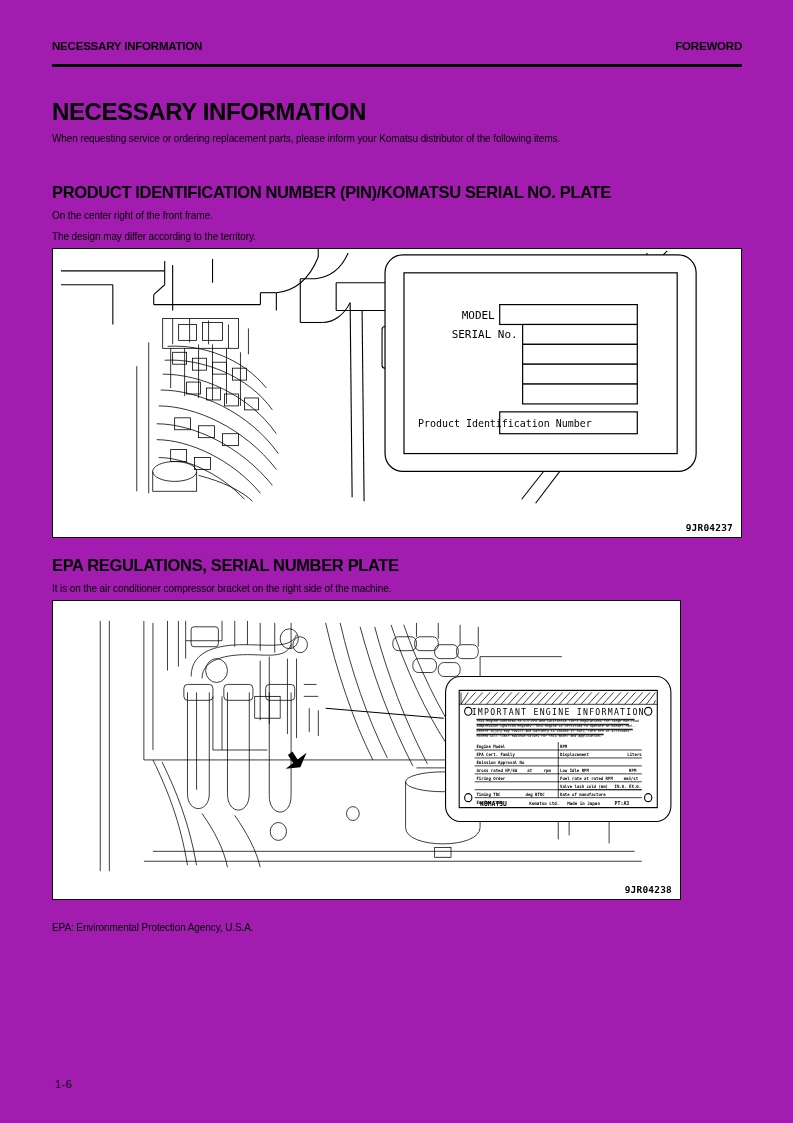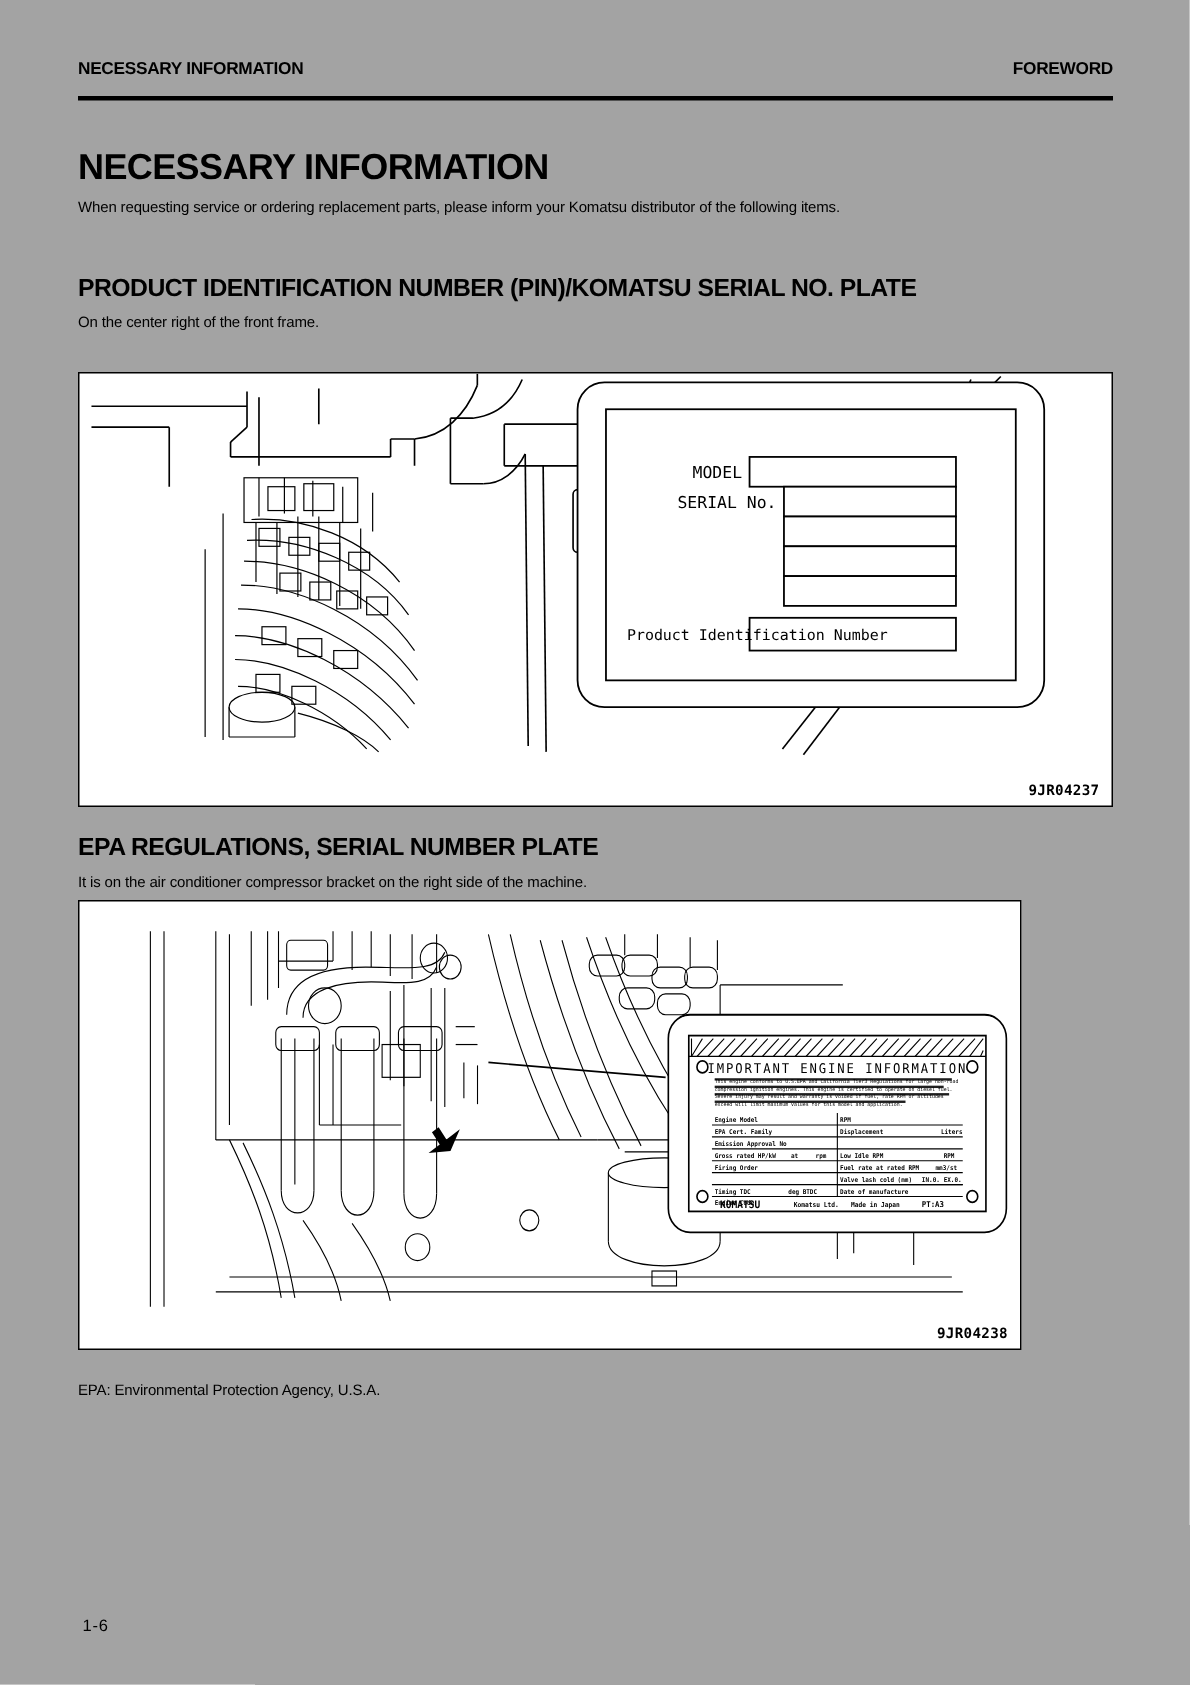--- a/index.html
+++ b/index.html
@@ -14,21 +14,21 @@
     font-family: "Liberation Sans", sans-serif;
     color: #000000;
     overflow: hidden;
   }
 
   .page {
     position: absolute;
     left: 0; top: 0;
     width: 793px;
     height: 1123px;
-    background: #a3a3a3;
+    background: #a21caf;
   }
 
   
   .header {
     position: absolute;
     left: 52px;
     top: 40px;
     width: 690px;
     height: 24px;
   }
@@ -148,20 +148,21 @@
     <div class="header-left">NECESSARY INFORMATION</div>
     <div class="header-right">FOREWORD</div>
   </div>
   <div class="header-rule"></div>
 
   <div class="h1" style="top:98px;">NECESSARY INFORMATION</div>
   <div class="para" style="top:128px; width:672px;">When requesting service or ordering replacement parts, please inform your Komatsu distributor of the following items.</div>
 
   <div class="h2" style="top:183px;">PRODUCT IDENTIFICATION NUMBER (PIN)/KOMATSU SERIAL NO. PLATE</div>
   <div class="para" style="top:205px; width:672px;">On the center right of the front frame.</div>
+  <div class="para" style="top:226px; width:672px;">The design may differ according to the territory.</div>
 
 
   <div class="figure" style="left:52px; top:248px; width:690px; height:290px;">
     <svg class="fig-art" viewBox="0 0 690 290" preserveAspectRatio="none">
 
       <g class="ln">
         <path d="M8 22 L112 22"></path>
         <path d="M8 36 L60 36"></path>
         <path d="M60 36 L60 76"></path>
         <path d="M112 12 L112 36"></path>

